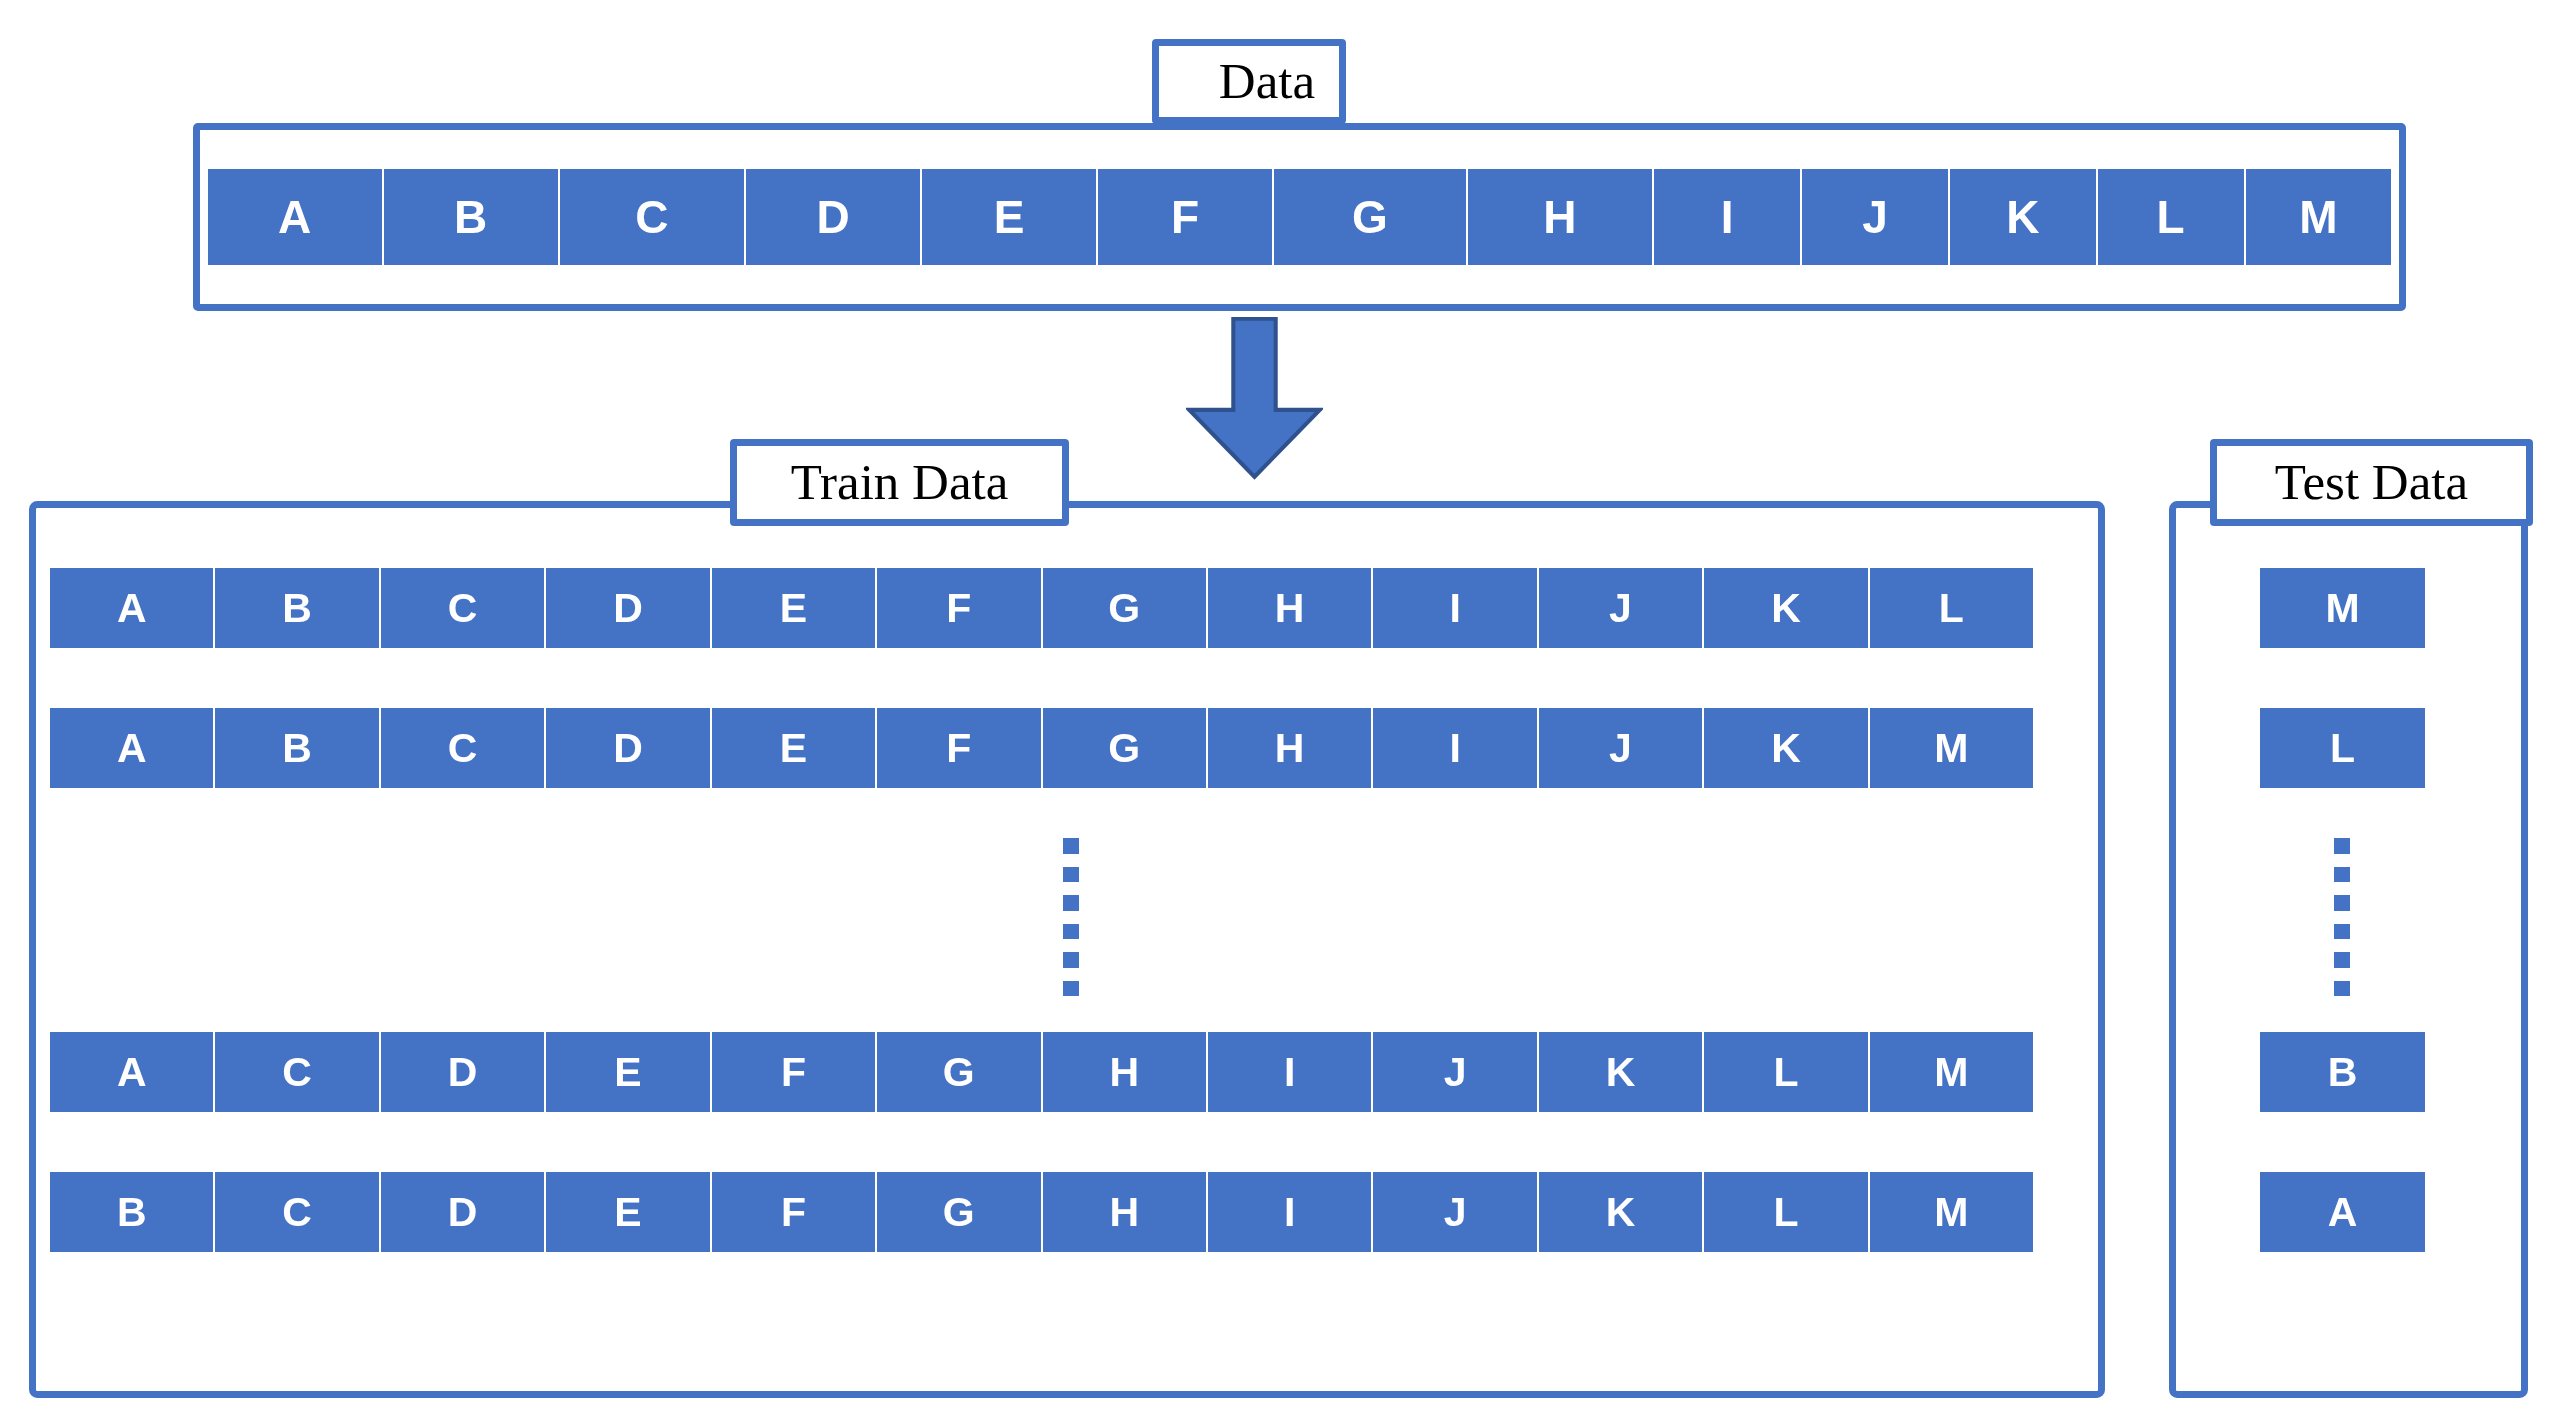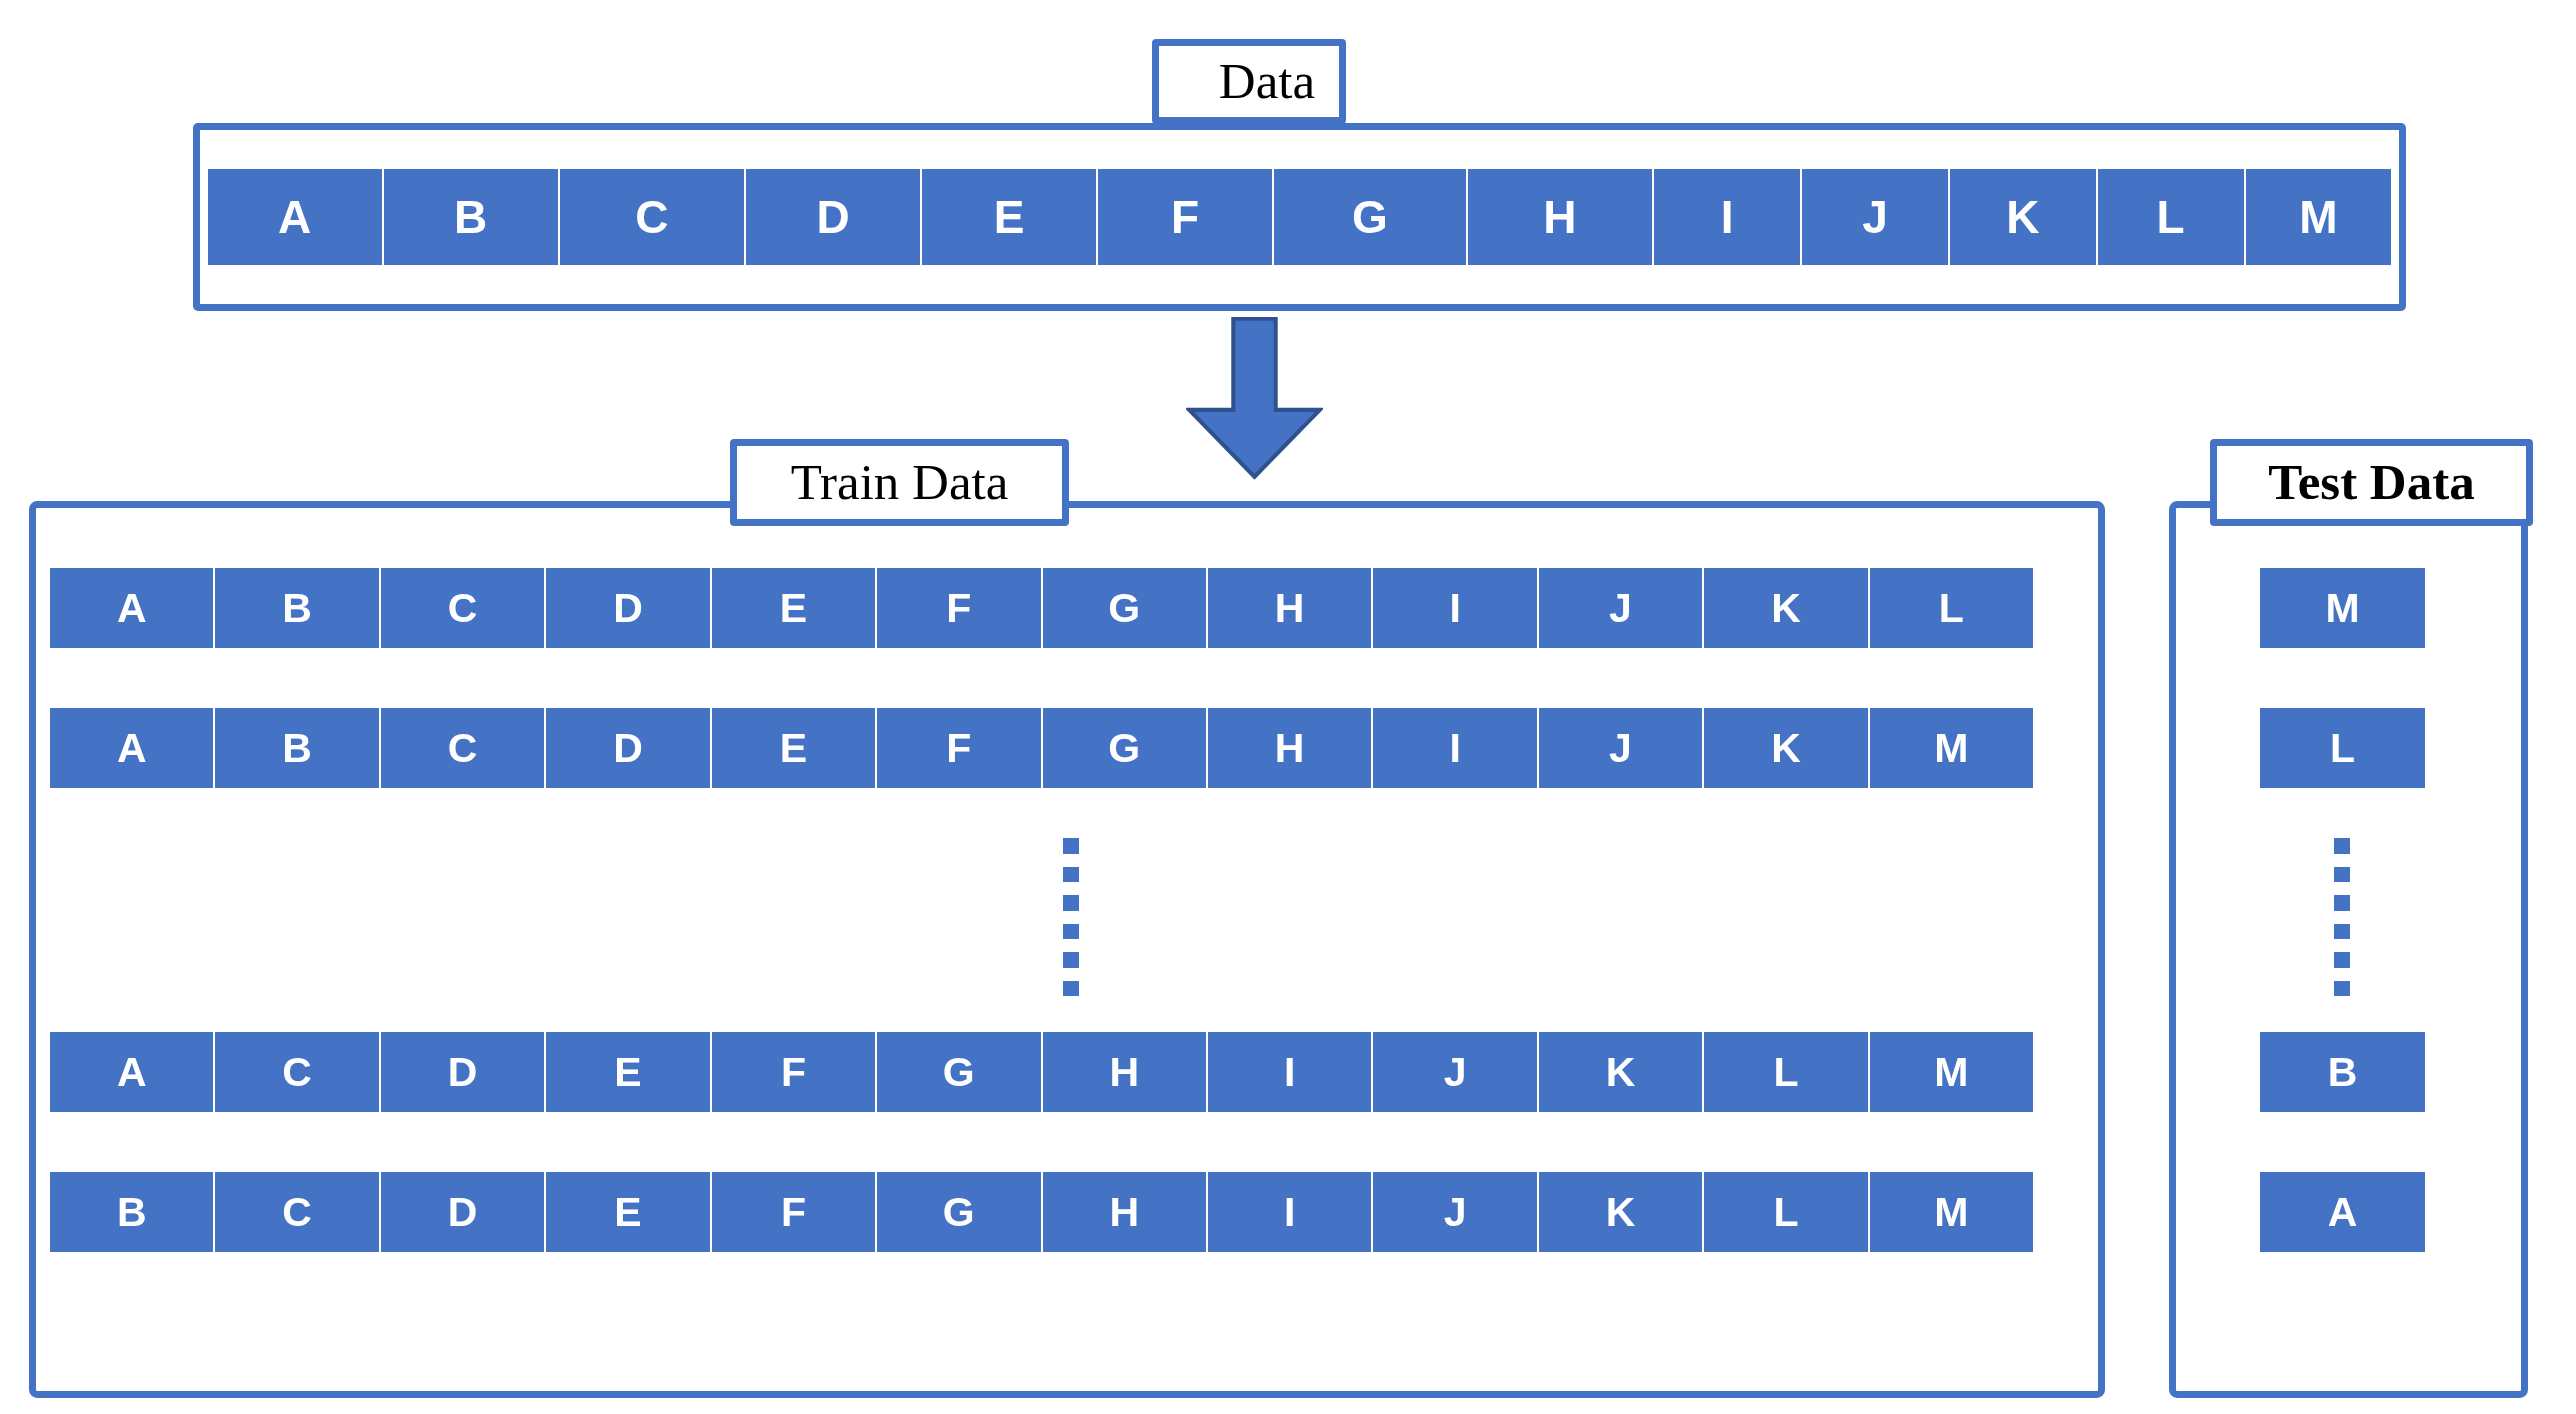--- a/index.html
+++ b/index.html
@@ -156,21 +156,20 @@
     display: flex;
     align-items: center;
     justify-content: center;
     z-index: 6;
   }
   #test-label span {
     font-family: "Liberation Serif", serif;
     font-size: 51px;
     color: #000000;
     line-height: 1;
-    font-weight: bold;
   }
 
   .test-cell {
     position: absolute;
     left: 2259px;
     width: 167px;
     height: 82px;
     font-size: 41px;
   }
   #test-cell-0 { top: 567px; }

